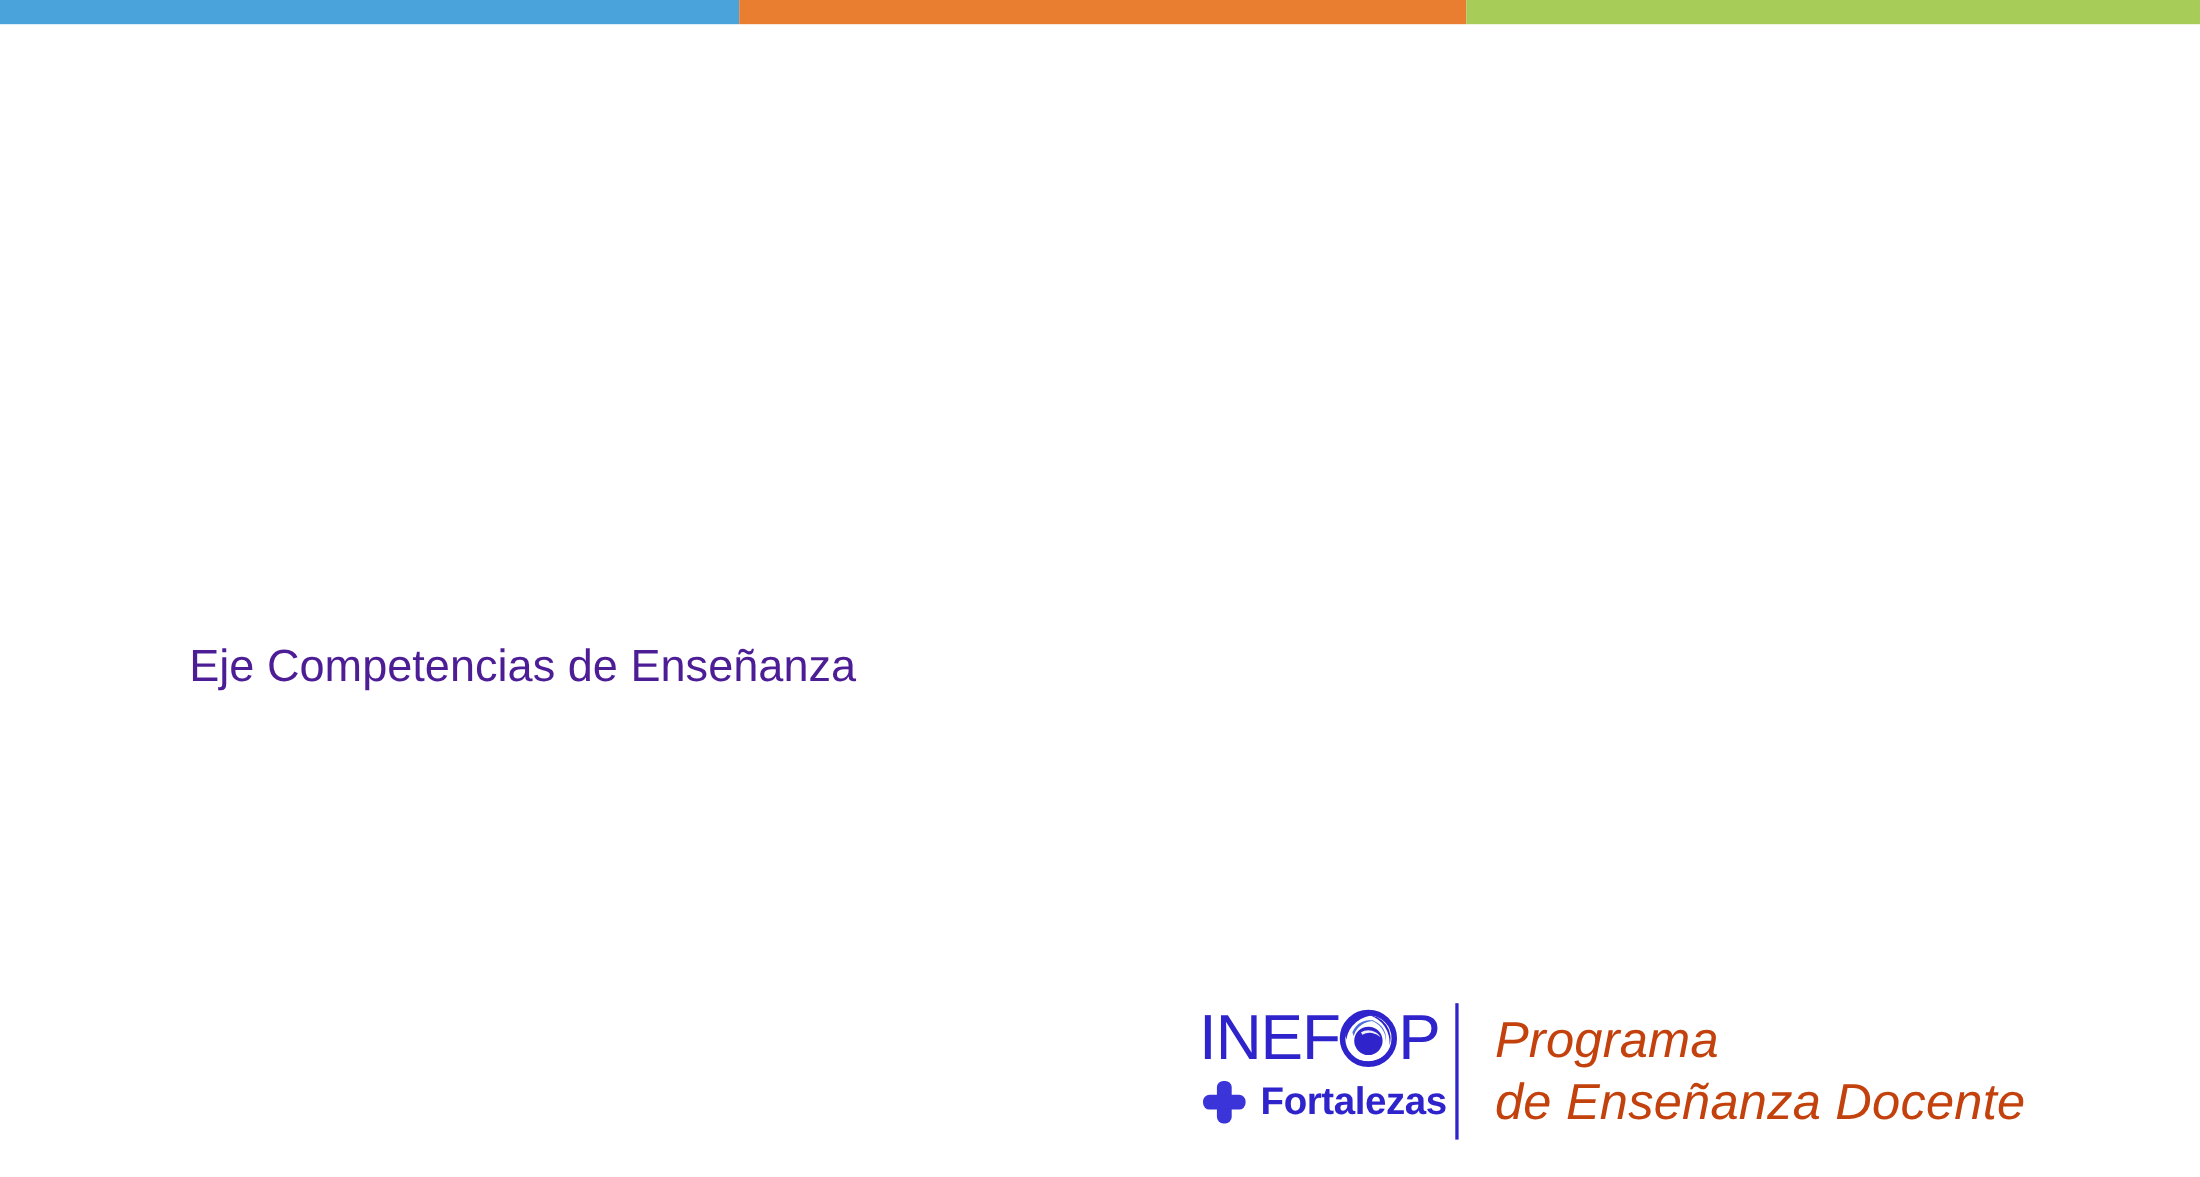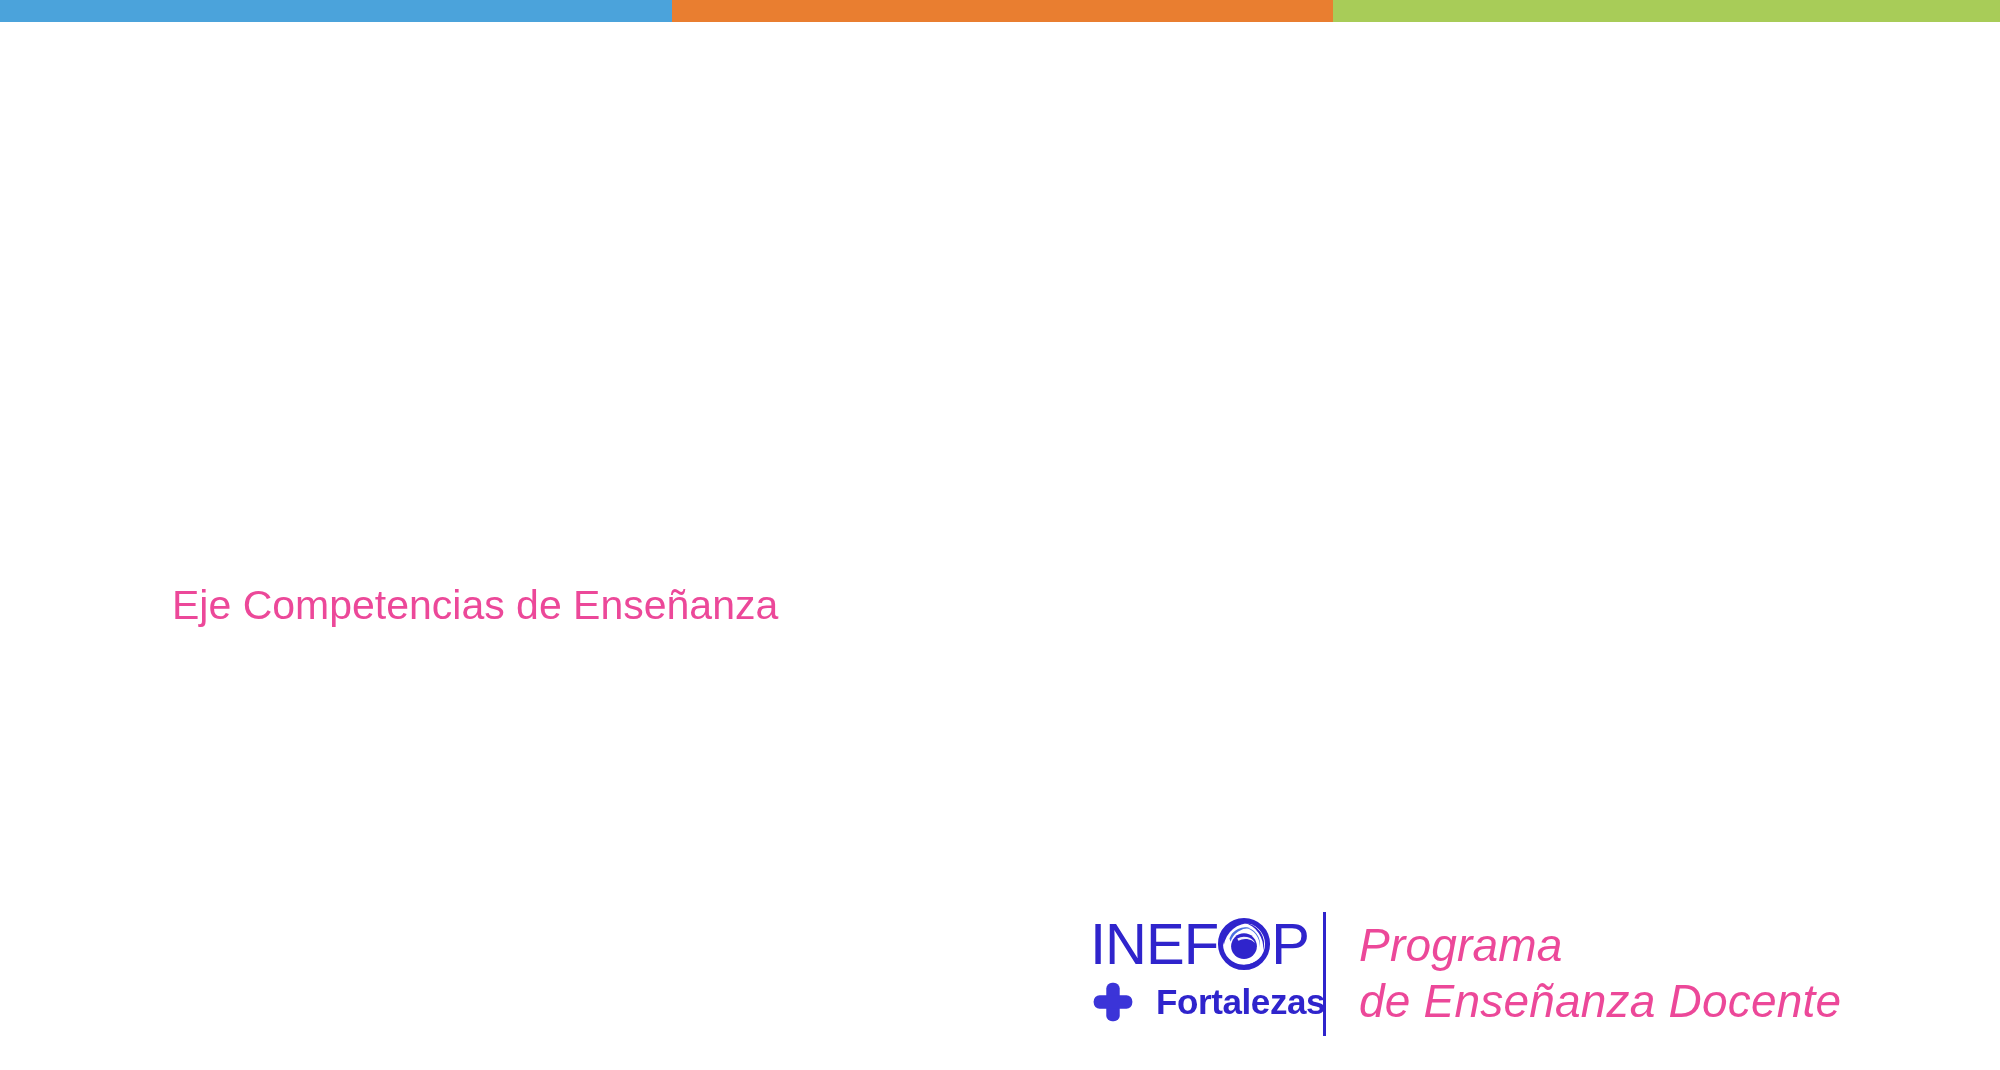--- a/index.html
+++ b/index.html
@@ -97,21 +97,21 @@
     margin-left: -2px;
     margin-right: -1px;
   }
 
   .fortalezas-row {
     position: absolute;
     left: 2px;
     top: 64px;
     display: flex;
     align-items: center;
-    gap: 22px;
+    gap: 12px;
     height: 48px;
   }
   .plus-icon { width: 42px; height: 42px; }
   .fortalezas-text {
     font-size: 35px;
     line-height: 38px;
     font-weight: 700;
     letter-spacing: -0.4px;
   }
 
@@ -138,21 +138,21 @@
 
 <div class="slide" style="background: rgb(255, 255, 255);">
 
   <div class="topbar">
     <div class="topbar-seg seg-blue" style="background: rgb(75, 163, 219);"></div>
     <div class="topbar-seg seg-orange" style="background: rgb(233, 126, 48);"></div>
     <div class="topbar-seg seg-green" style="background: rgb(168, 204, 88);"></div>
   </div>
 
 
-  <div class="subtitle" style="color: #ec4899;">
+  <div class="subtitle" style="color: #4c1d95;">
     <div class="subtitle-line">Eje Competencias de Enseñanza</div>
   </div>
 
   <div class="logo-lockup">
 
     <div class="logo-inefop">
 
       <div class="inefop-wordmark">
         <span class="inefop-letters" style="color: rgb(47, 36, 204);">INEF</span>
 
@@ -175,20 +175,20 @@
           <rect x="34" y="4" width="32" height="92" rx="14" fill="#3B34D8"></rect>
           <rect x="4" y="34" width="92" height="32" rx="14" fill="#3B34D8"></rect>
         </svg>
         <span class="fortalezas-text" style="color: rgb(47, 36, 204);">Fortalezas</span>
       </div>
 
     </div>
 
     <div class="logo-divider" style="background: rgb(47, 36, 204);"></div>
 
-    <div class="programa-text" style="color: #ec4899; font-style: italic;">
+    <div class="programa-text" style="color: #c2410c; font-style: italic;">
       <div>Programa</div>
       <div>de Enseñanza Docente</div>
     </div>
 
   </div>
 
 </div>
 
 </body></html>

